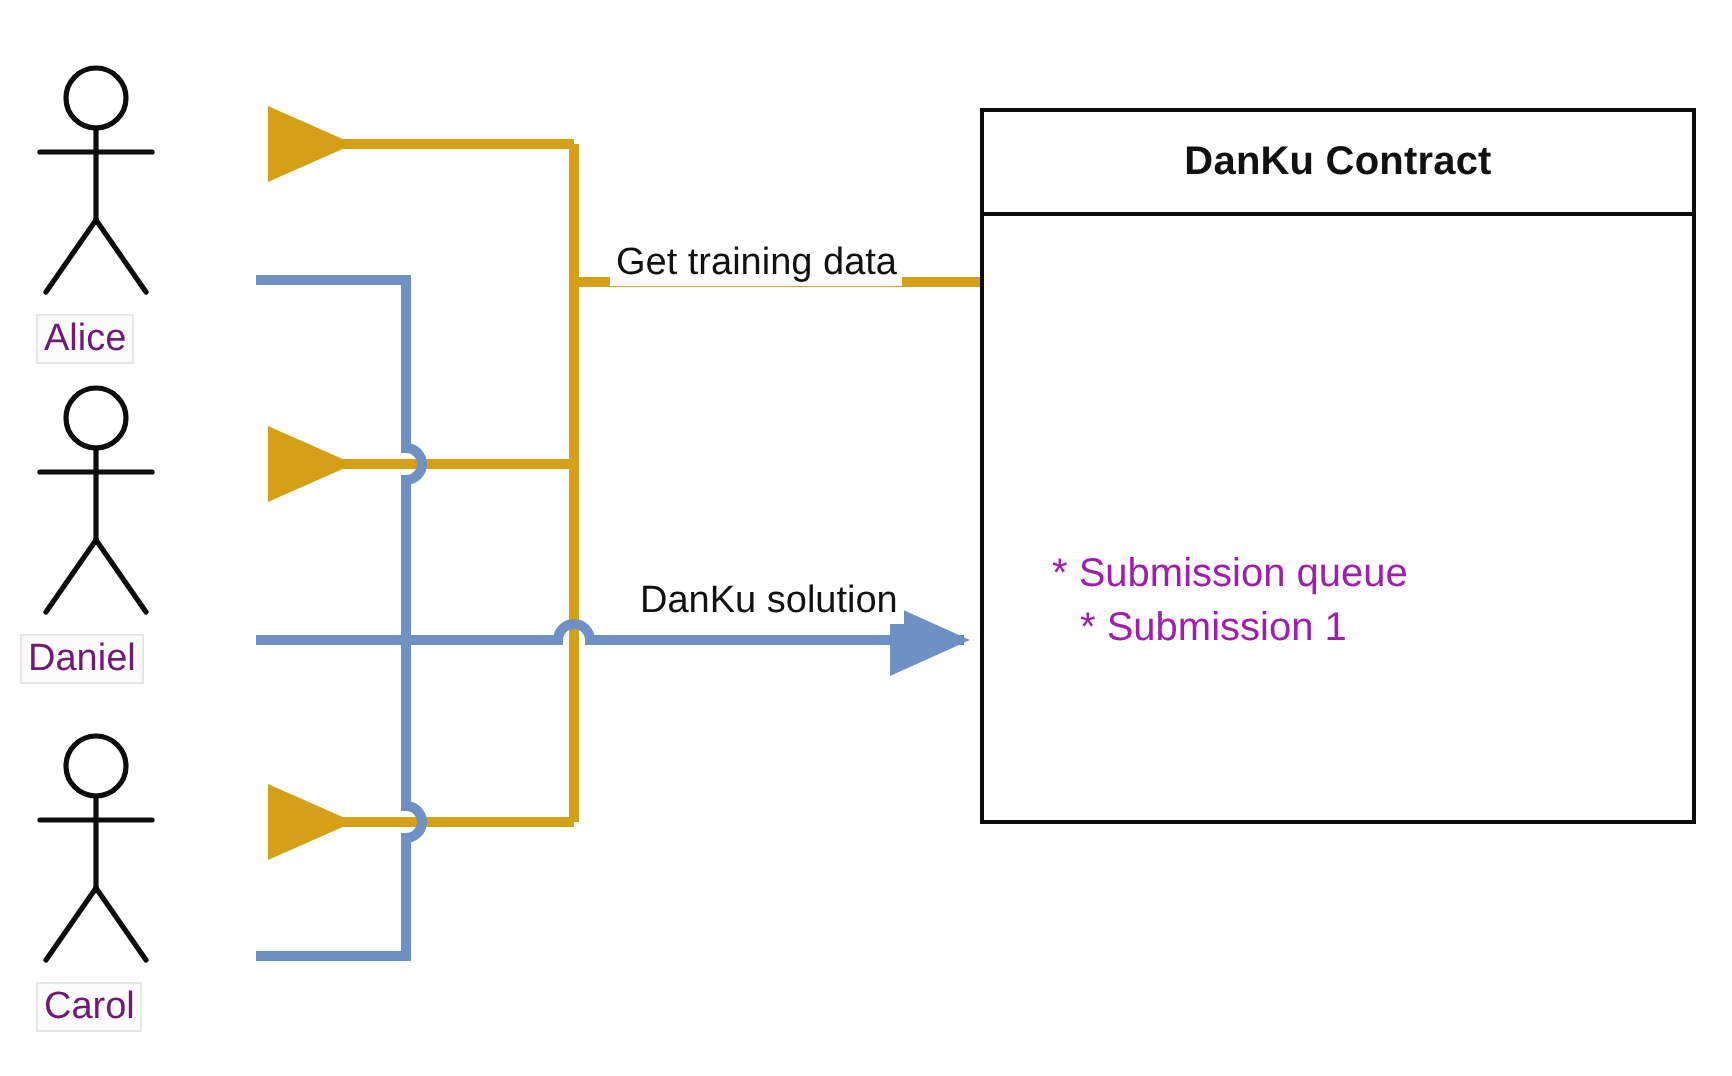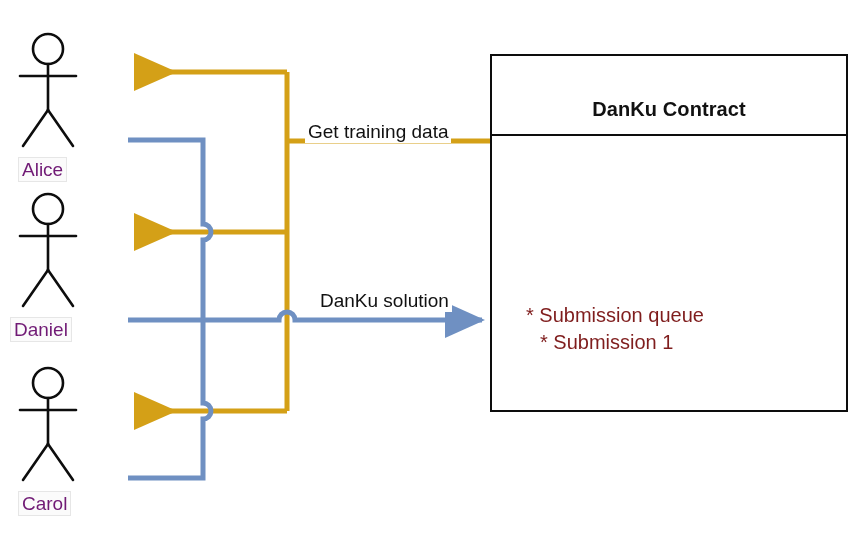--- a/index.html
+++ b/index.html
@@ -33,34 +33,33 @@
     width:358px;height:358px;
     border:2px solid #0d0d0d;
     background:#ffffff;
     box-sizing:border-box;
   }
   .contract-header{
     height:52px;
     border-bottom:2px solid #0d0d0d;
     display:flex;align-items:center;justify-content:center;
     box-sizing:border-box;
-    margin-top:28px;
   }
   .contract-title{
     font-size:20px;font-weight:bold;color:#111111;
     letter-spacing:0.1px;
   }
   .contract-body{position:relative;height:314px;}
   .training-data{
     position:absolute;left:26px;top:34px;
     font-size:20px;color:#111111;white-space:nowrap;
   }
   .queue{
     position:absolute;left:34px;top:166px;
-    font-size:20px;color:#7f1d1d;line-height:27px;
+    font-size:20px;color:#a21caf;line-height:27px;
   }
   .queue div{white-space:nowrap;}
   .queue .q-sub{padding-left:14px;}
 </style>
 </head>
 <body>
 
 <svg id="canvas" viewBox="0 0 866 538" xmlns="http://www.w3.org/2000/svg">
 
   <defs>

